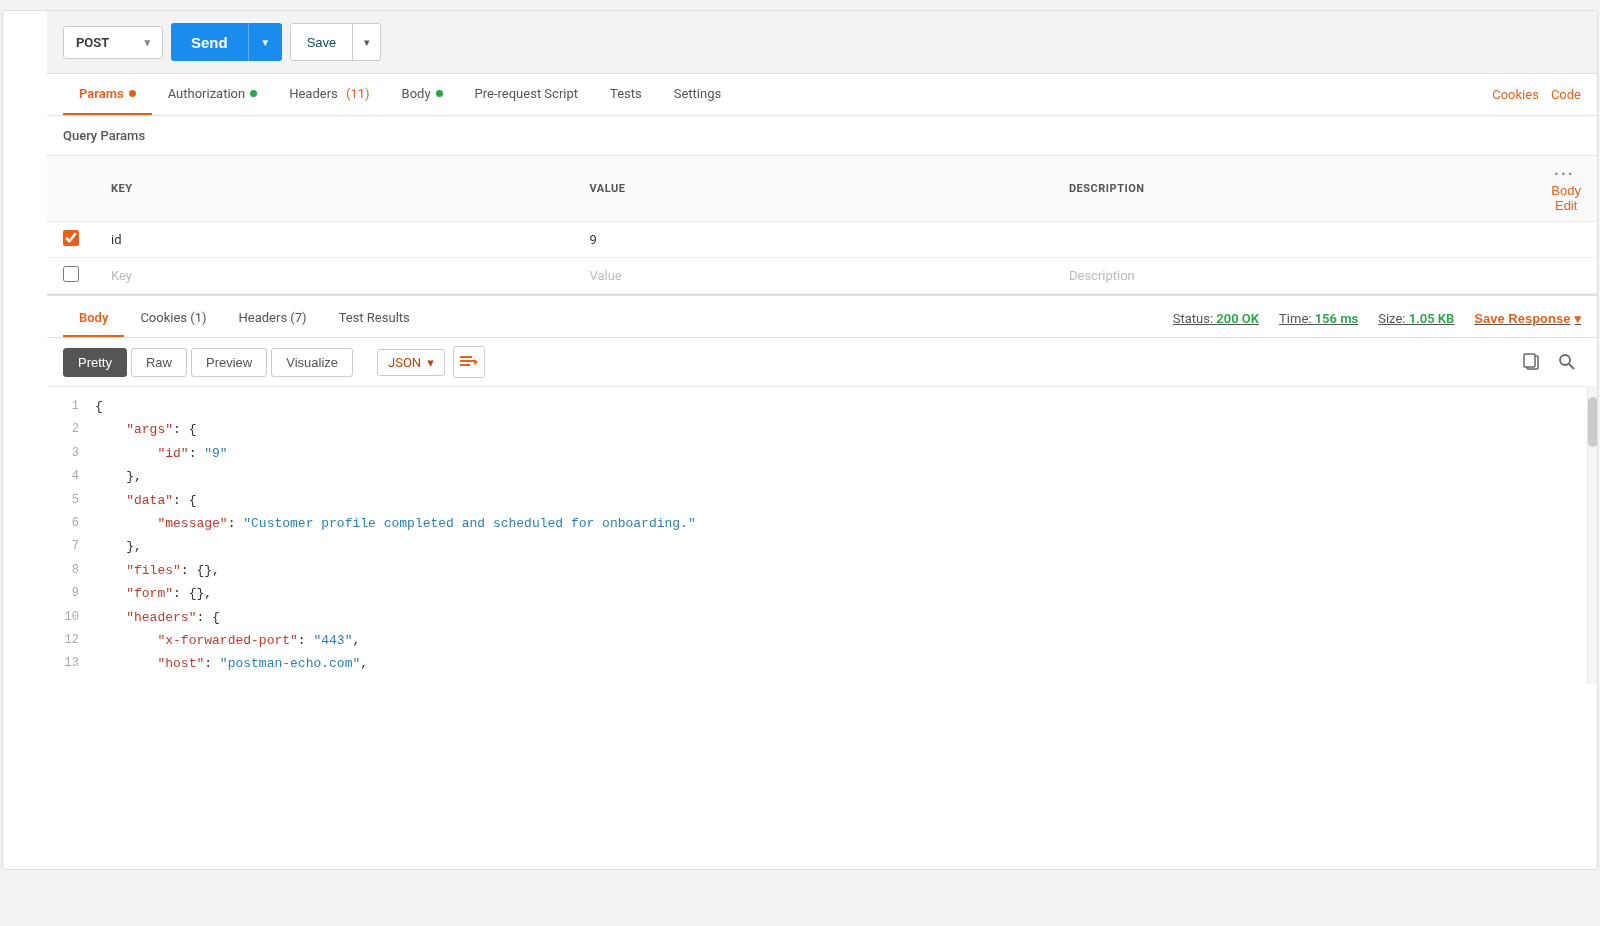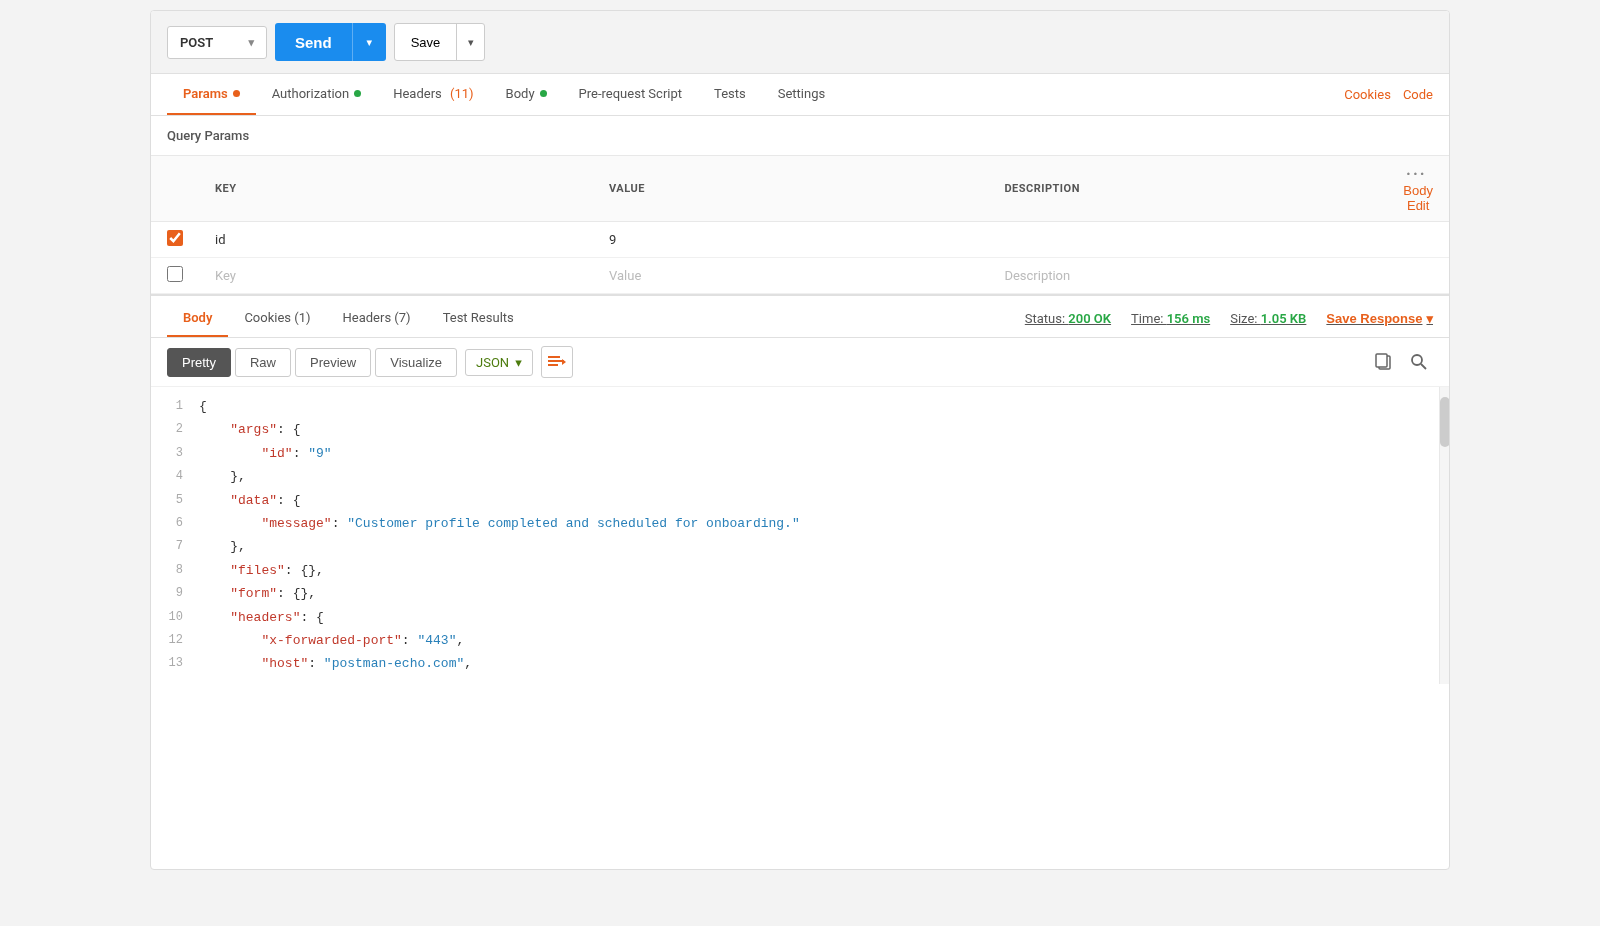--- a/index.html
+++ b/index.html
@@ -4,26 +4,27 @@
   <style>
     * { box-sizing: border-box; margin: 0; padding: 0; }
     body {
       font-family: -apple-system, BlinkMacSystemFont, 'Segoe UI', Roboto, sans-serif;
       background: #f3f3f3;
       font-size: 13px;
       color: #333;
     }
     .app-container {
       background: #fff;
-      width: 1300px;
+      width: 1596px;
       min-height: 860px;
       margin: 10px auto;
       border: 1px solid #ddd;
       border-radius: 4px;
       overflow: hidden;
+      padding-left: 44px;
     }
 
     
     .url-bar {
       display: flex;
       align-items: center;
       padding: 12px 16px;
       background: #f3f3f3;
       gap: 8px;
       border-bottom: 1px solid #e0e0e0;
@@ -97,21 +98,21 @@
       align-items: center;
       background: #fff;
       border: 1px solid #ccc;
       border-radius: 3px;
       height: 38px;
       cursor: pointer;
     }
     .save-btn-main {
       padding: 0 16px;
       font-size: 13px;
-      color: #000000;
+      color: #0c4a6e;
       background: transparent;
       border: none;
       cursor: pointer;
       font-weight: 500;
       text-align: center;
     }
     .save-btn-arrow {
       width: 28px;
       height: 100%;
       display: flex;
@@ -303,22 +304,22 @@
     .format-select {
       display: flex;
       align-items: center;
       border: 1px solid #ccc;
       border-radius: 3px;
       padding: 5px 10px;
       font-size: 13px;
       background: #fff;
       cursor: pointer;
       gap: 6px;
-      margin-left: 4px;
-      color: #4d7c0f;
+      margin-left: 20px;
+      color: #c2410c;
     }
     .wrap-btn {
       width: 32px;
       height: 32px;
       display: flex;
       align-items: center;
       justify-content: center;
       border: 1px solid #ccc;
       border-radius: 3px;
       cursor: pointer;

